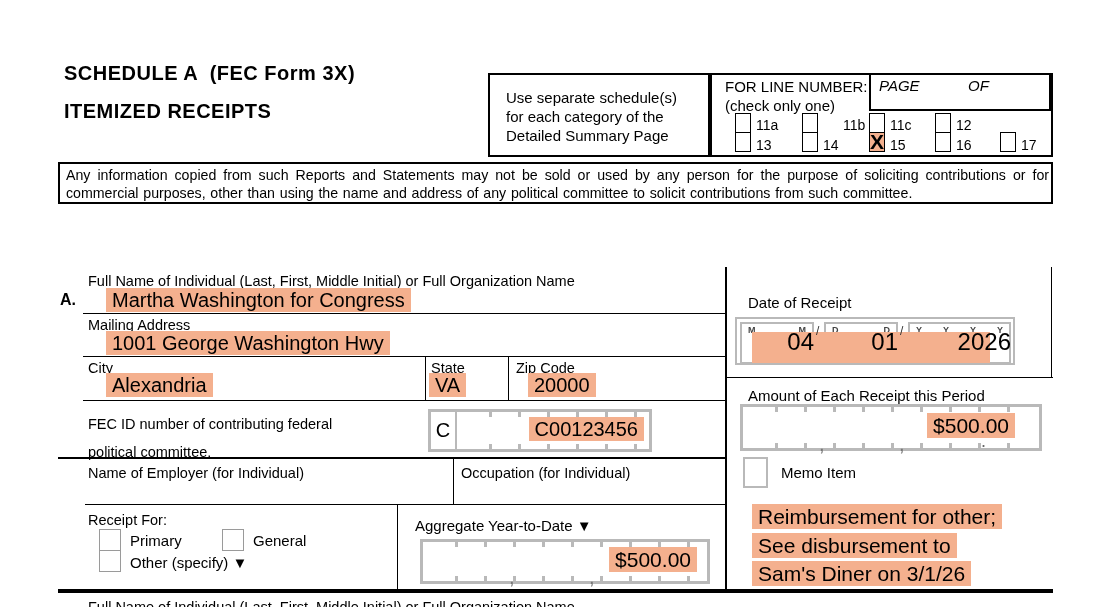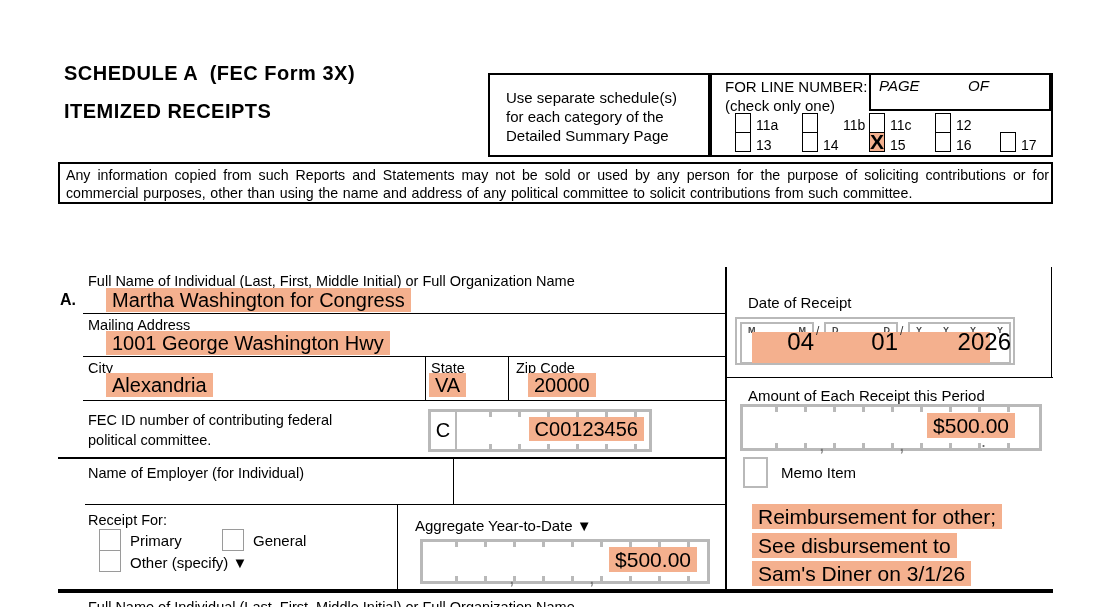--- a/index.html
+++ b/index.html
@@ -104,32 +104,33 @@
   <div class="abs lbl" style="left:88px;top:360px;">City</div>
   <div class="abs val" style="left:106px;top:373px;"><span class="hl">Alexandria</span></div>
   <div class="abs vline" style="left:425px;top:357px;height:43px;"></div>
   <div class="abs lbl" style="left:431px;top:360px;">State</div>
   <div class="abs val" style="left:429px;top:373px;"><span class="hl">VA</span></div>
   <div class="abs vline" style="left:508px;top:357px;height:43px;"></div>
   <div class="abs lbl" style="left:516px;top:360px;">Zip Code</div>
   <div class="abs val" style="left:528px;top:373px;"><span class="hl">20000</span></div>
   <div class="abs hline" style="left:83px;top:400px;width:642px;"></div>
 
-  <div class="abs lbl" style="left:88px;top:410px;width:245px;line-height:20px;">FEC ID number of contributing federal political committee.</div>
+  <div class="abs lbl" style="left:88px;top:410px;width:245px;line-height:28px;">FEC ID number of contributing federal political committee.</div>
 
   <div class="abs comb" style="left:428px;top:409px;width:224px;height:43px;">
     <div style="position:absolute;left:0;top:0;bottom:0;width:26px;border-right:2.5px solid var(--comb);font-size:20px;text-align:center;padding-top:7px;">C</div>
     <div class="ticks-top" style="left:32px;"></div>
     <div class="ticks-bottom" style="left:32px;"></div>
     <div style="position:absolute;right:5px;top:6px;font-size:20px;"><span class="hl">C00123456</span></div>
   </div>
 
   <div class="abs hline2" style="left:58px;top:457px;width:667px;"></div>
   <div class="abs lbl" style="left:88px;top:465px;">Name of Employer (for Individual)</div>
   <div class="abs vline" style="left:453px;top:457px;height:48px;"></div>
+  <div class="abs lbl" style="left:461px;top:465px;">Occupation (for Individual)</div>
   <div class="abs hline" style="left:85px;top:504px;width:640px;"></div>
 
   <div class="abs lbl" style="left:88px;top:512px;">Receipt For:</div>
   <div class="abs cb-gray" style="left:99px;top:529px;width:22px;height:22px;"></div>
   <span class="abs" style="left:130px;top:532px;font-size:15px;">Primary</span>
   <div class="abs cb-gray" style="left:222px;top:529px;width:22px;height:22px;"></div>
   <span class="abs" style="left:253px;top:532px;font-size:15px;">General</span>
   <div class="abs cb-gray" style="left:99px;top:549.5px;width:22px;height:22px;"></div>
   <span class="abs" style="left:130px;top:554px;font-size:15px;">Other (specify) ▼</span>
 

